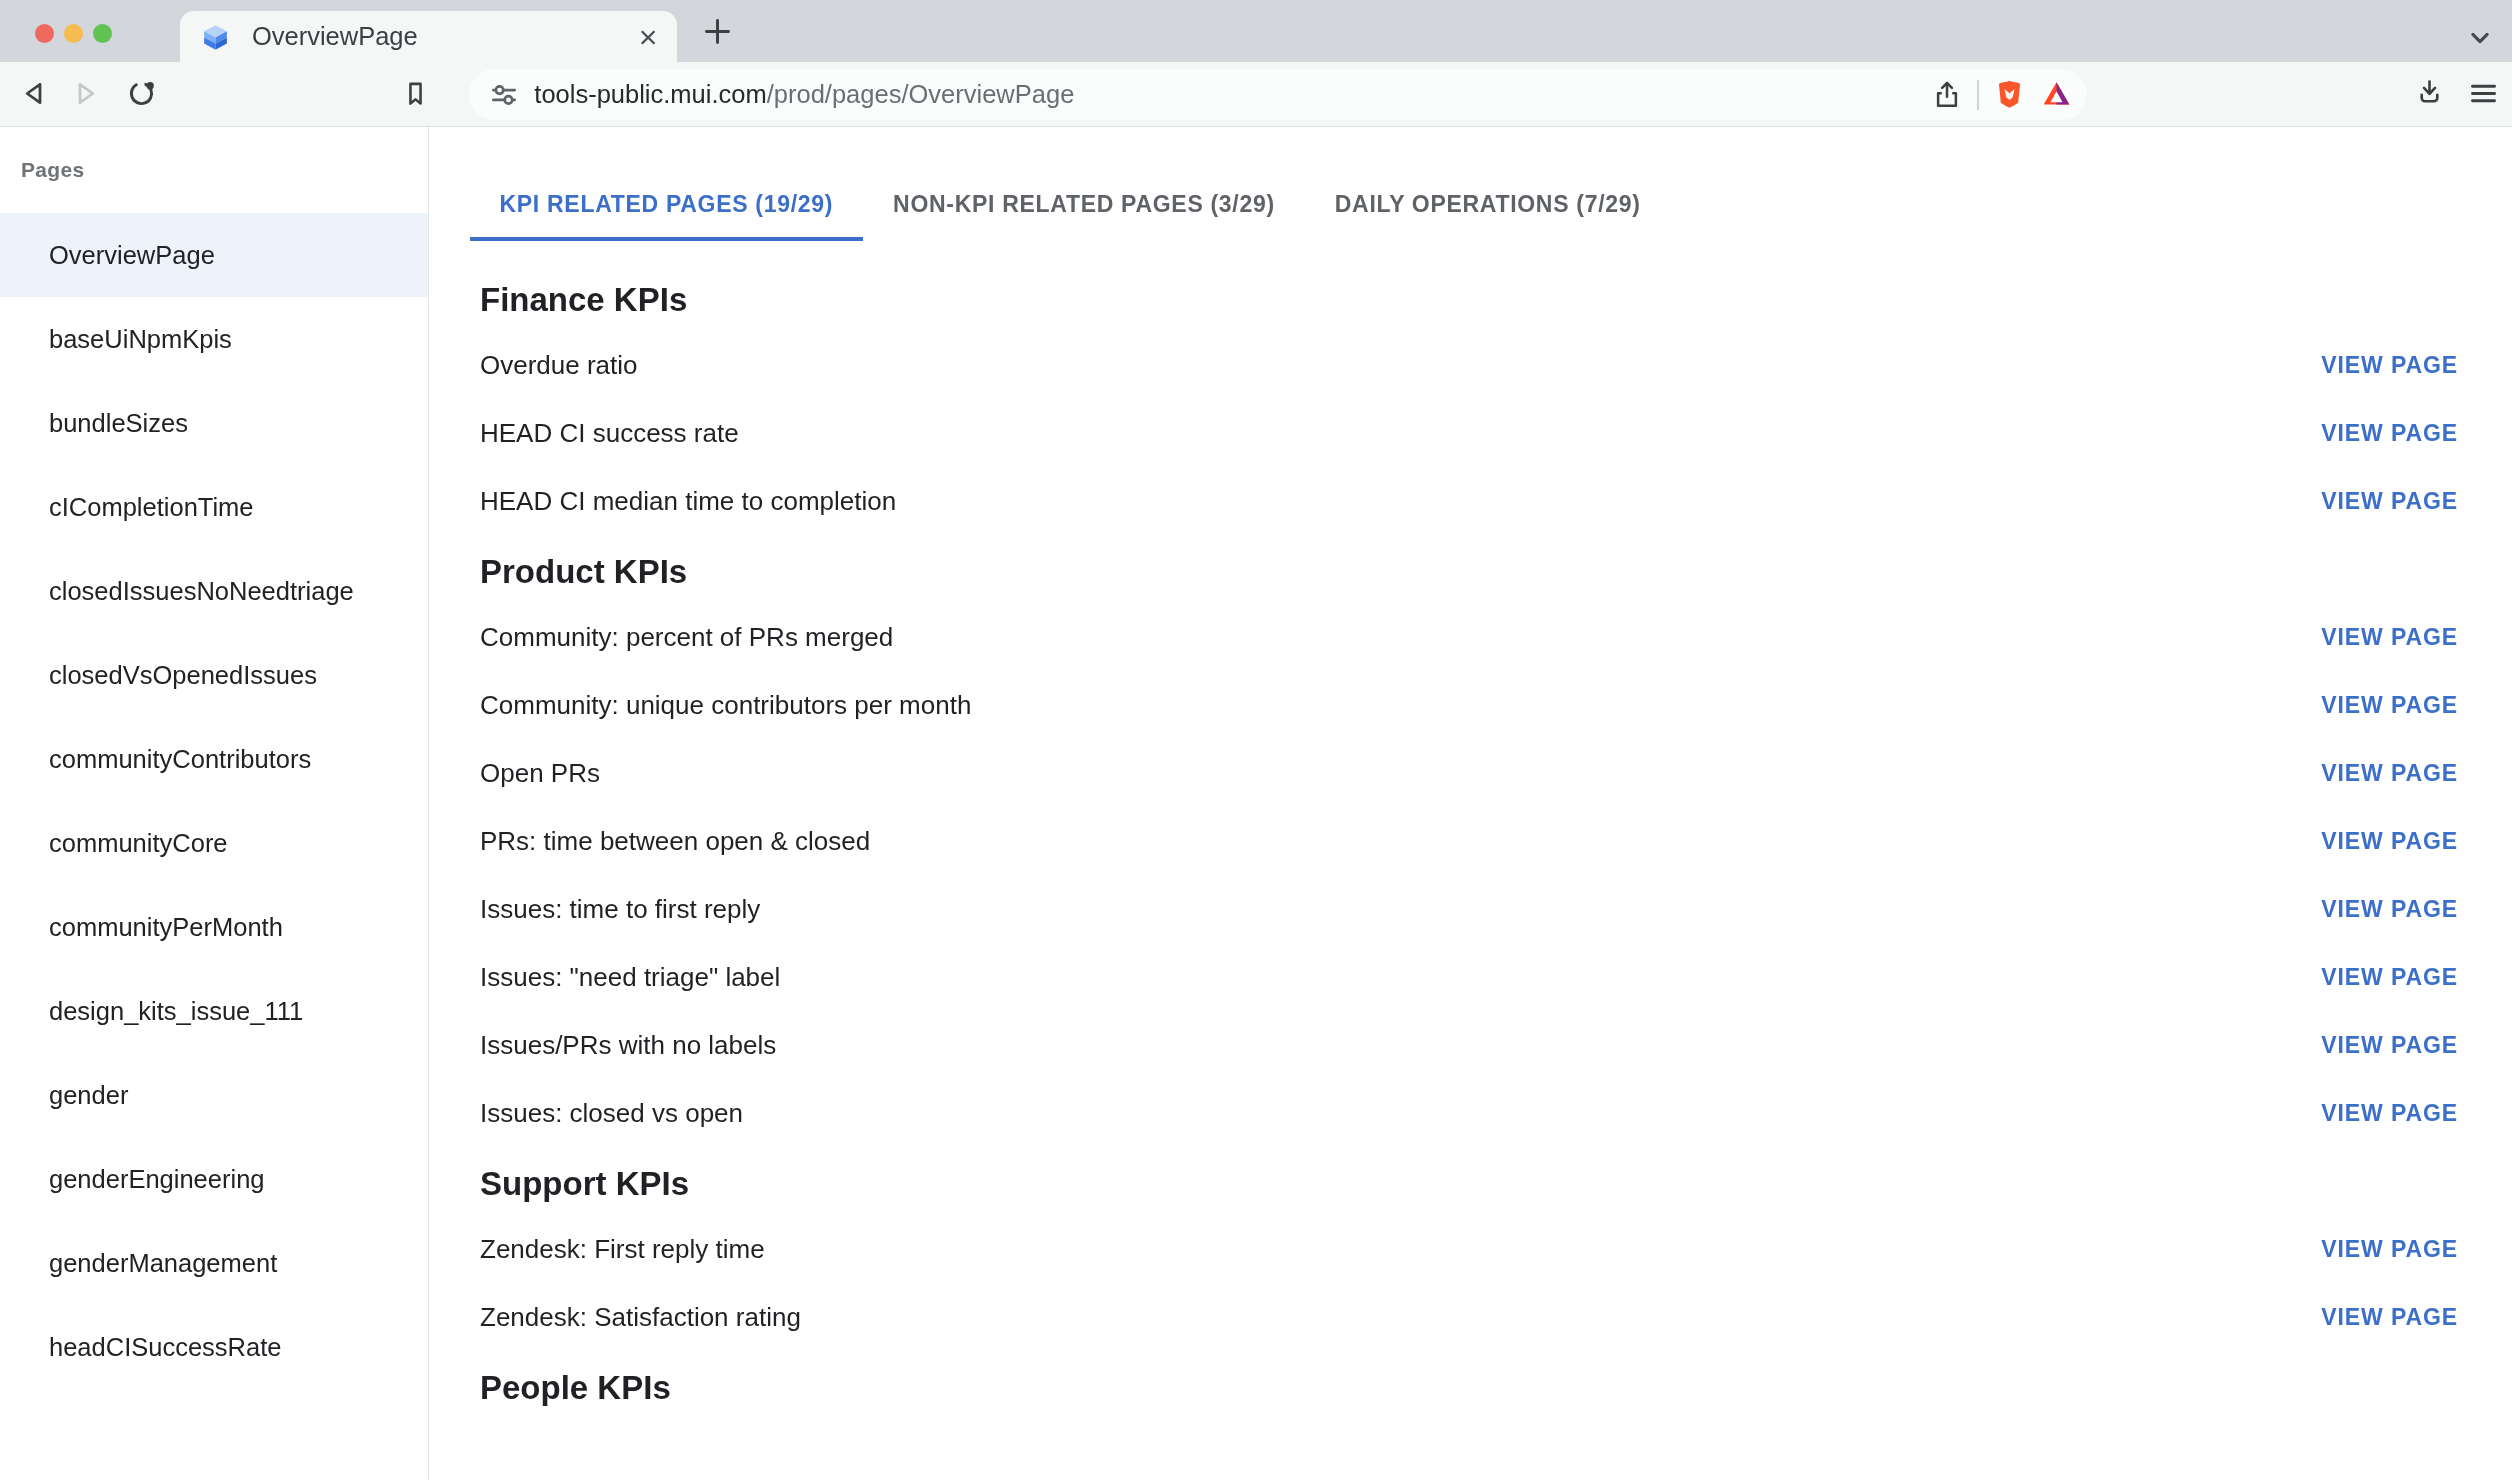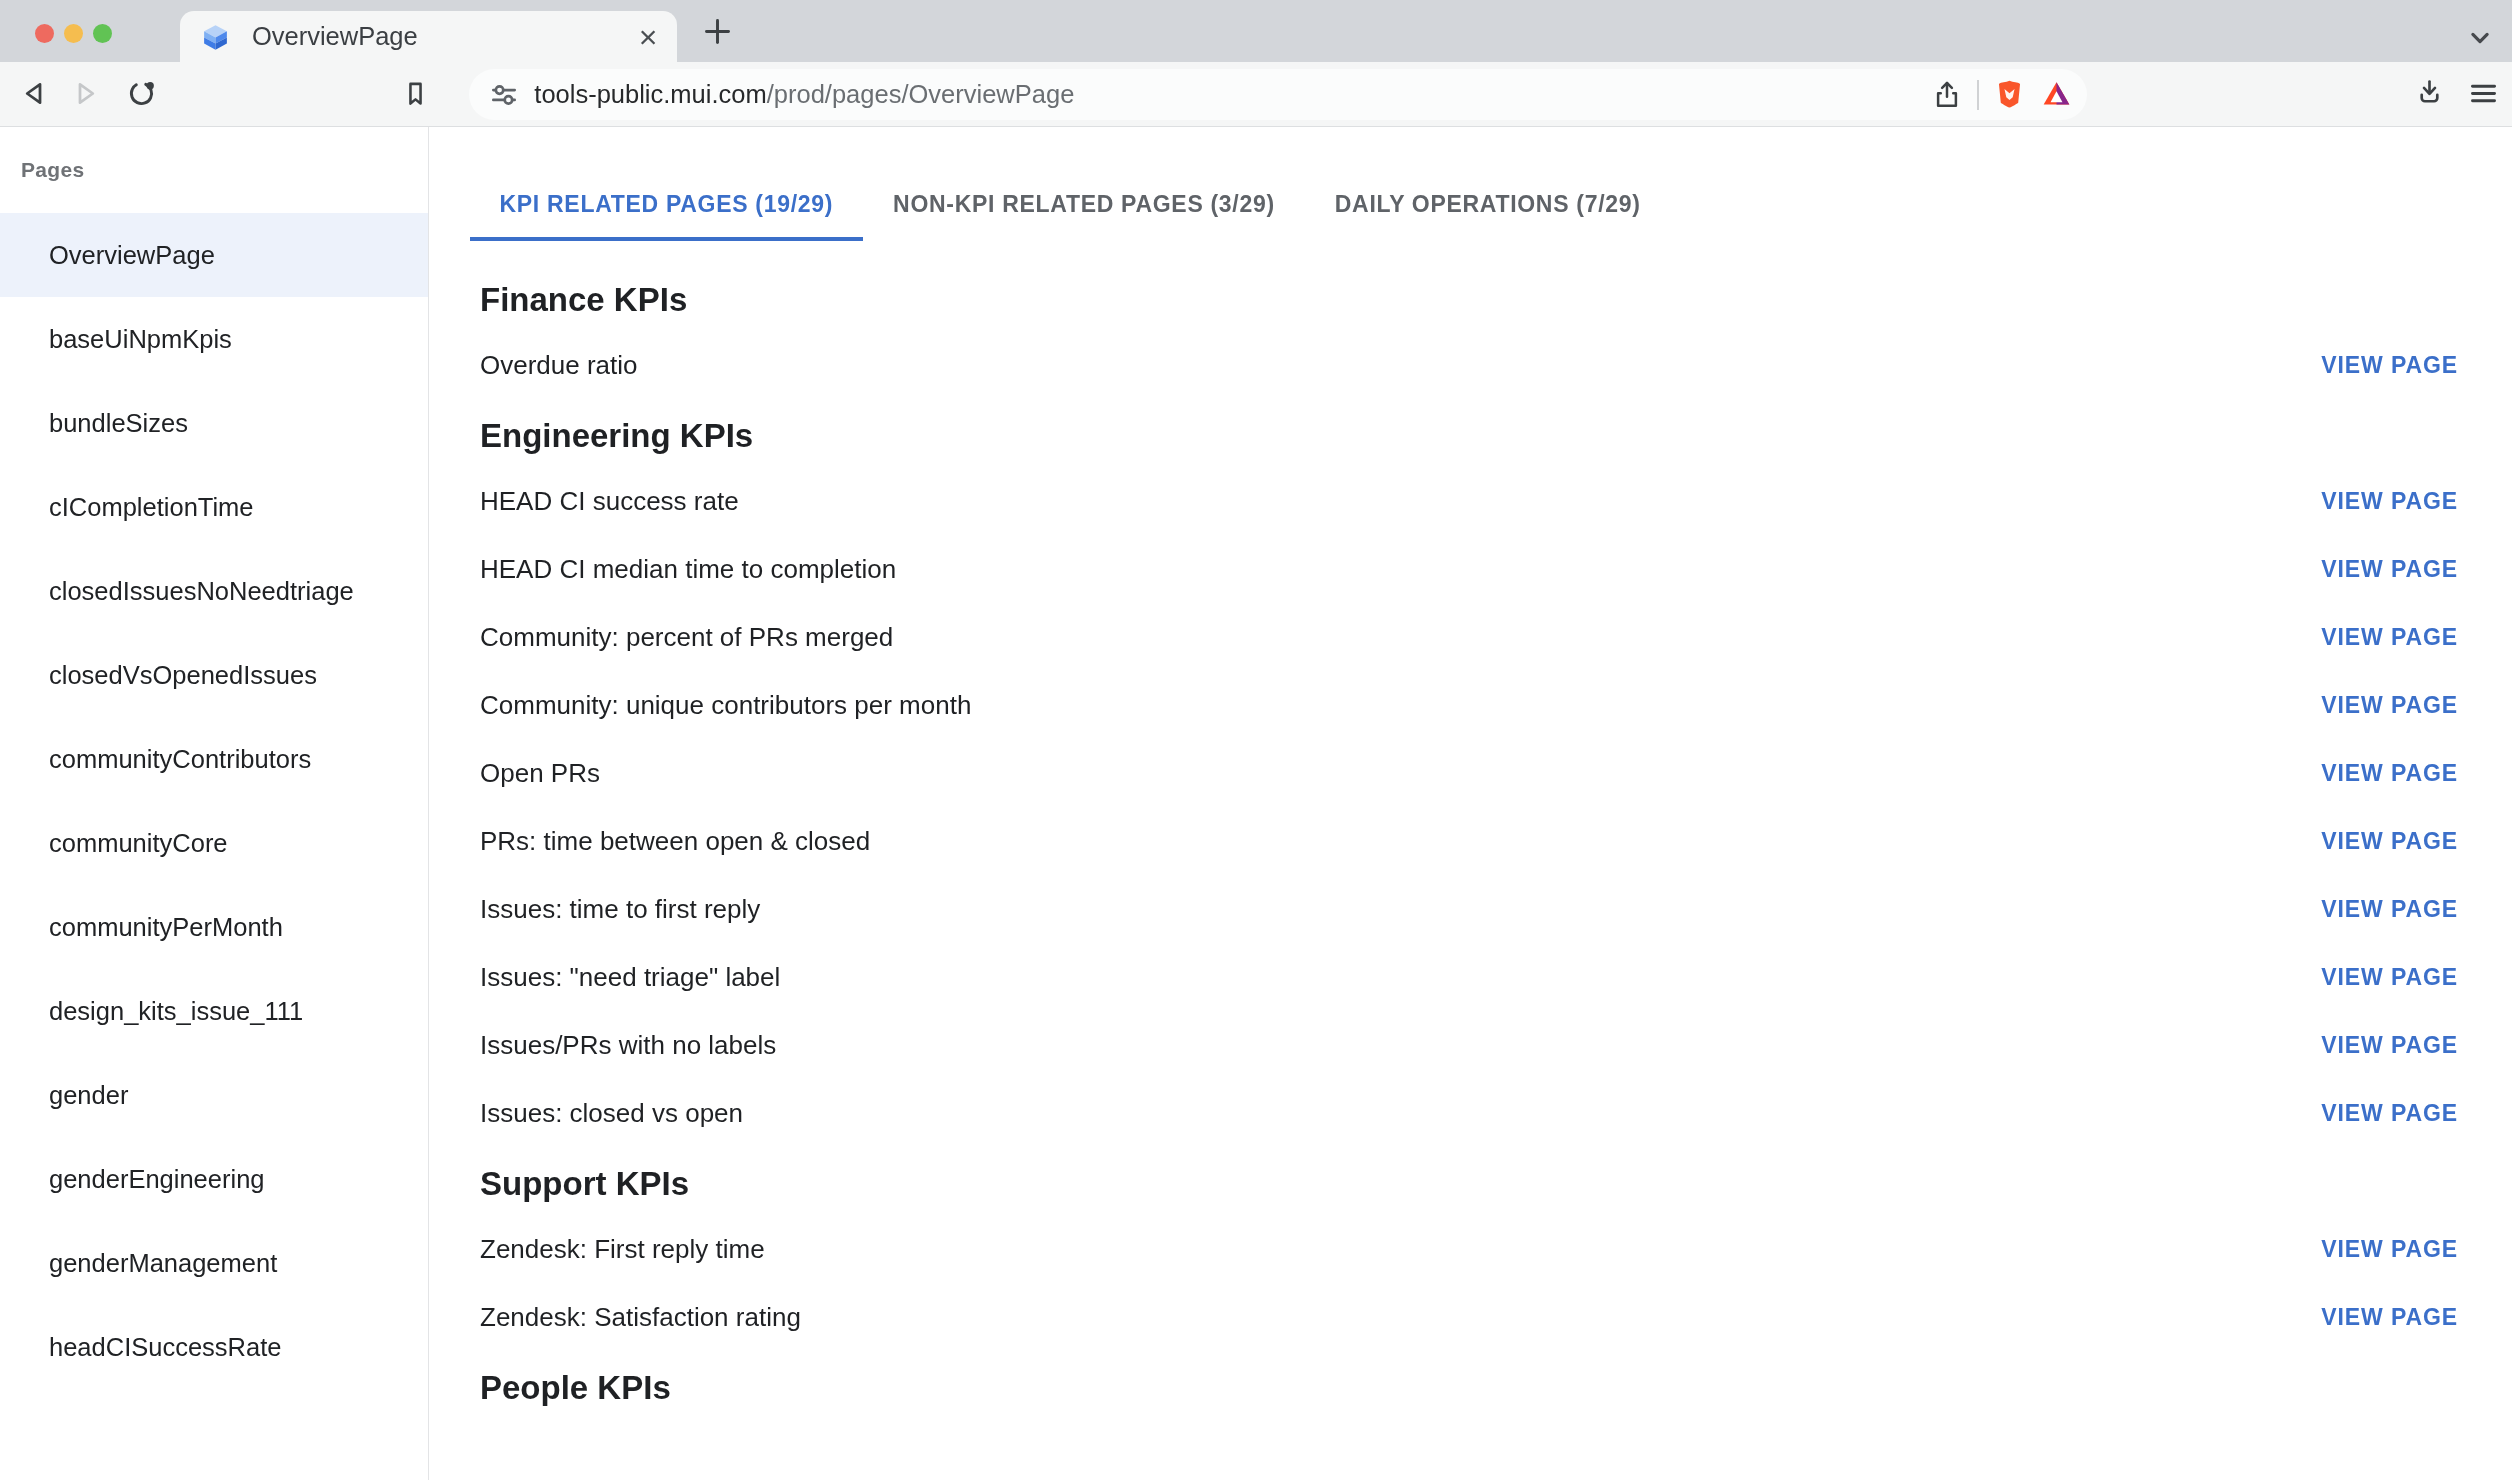--- a/index.html
+++ b/index.html
@@ -203,30 +203,30 @@
     </div>
 
     <div class="kpi-list">
 
       <div class="section-title">Finance KPIs</div>
       <div class="row">
         <span class="row-label">Overdue ratio</span>
         <span class="view-link">VIEW PAGE</span>
       </div>
 
-      <div class="section-title">Engineering KPIs</div>
       <div class="row">
         <span class="row-label">HEAD CI success rate</span>
         <span class="view-link">VIEW PAGE</span>
       </div>
       <div class="row">
         <span class="row-label">HEAD CI median time to completion</span>
         <span class="view-link">VIEW PAGE</span>
       </div>
 
+      <div class="section-title">Product KPIs</div>
       <div class="row">
         <span class="row-label">Community: percent of PRs merged</span>
         <span class="view-link">VIEW PAGE</span>
       </div>
       <div class="row">
         <span class="row-label">Community: unique contributors per month</span>
         <span class="view-link">VIEW PAGE</span>
       </div>
       <div class="row">
         <span class="row-label">Open PRs</span>

